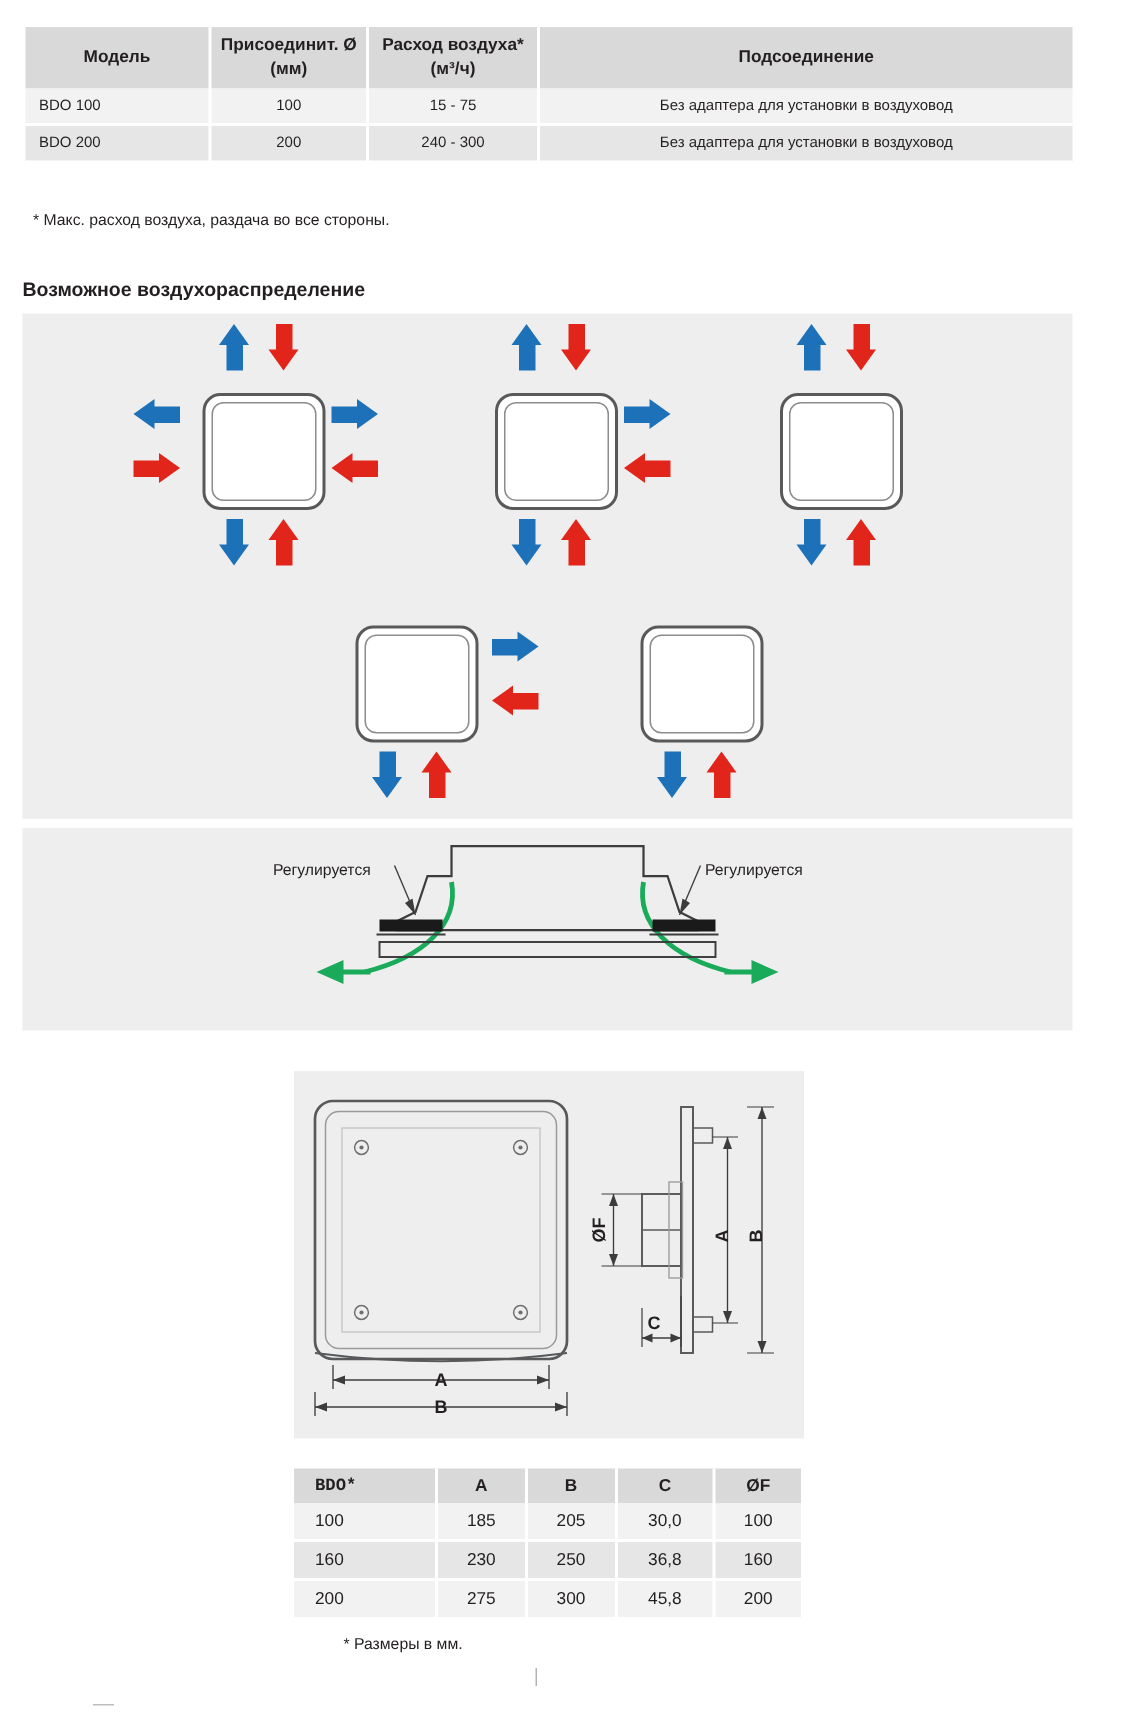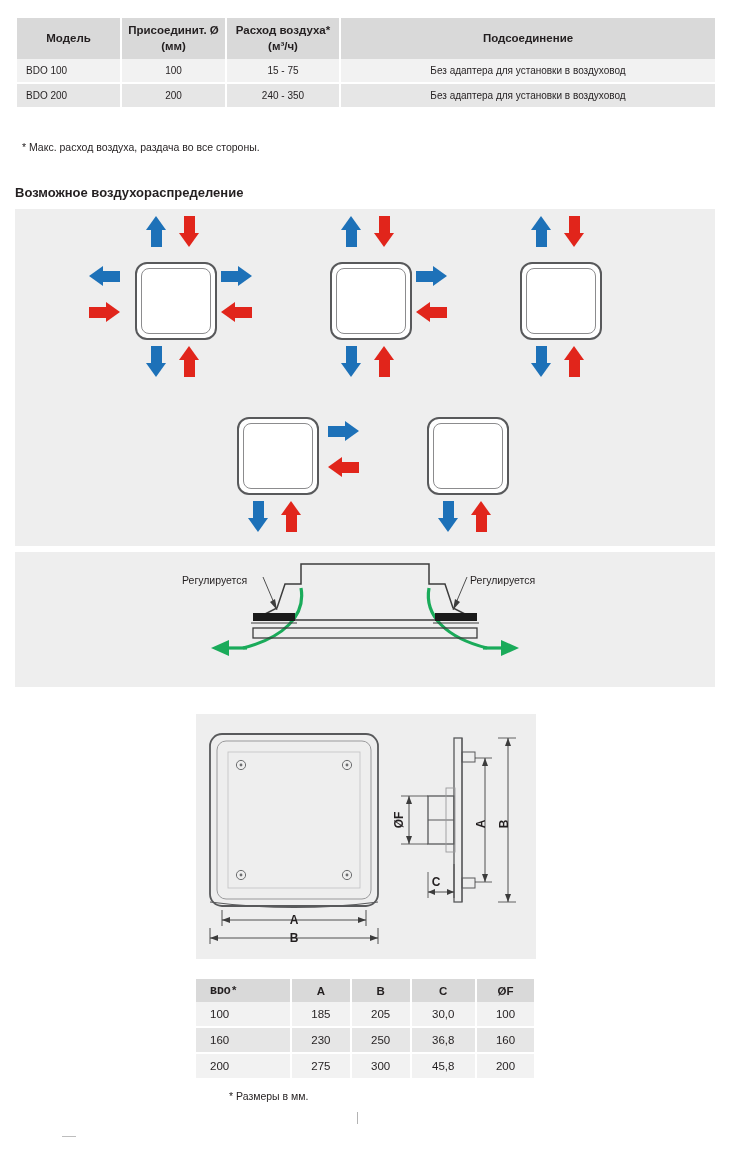--- a/index.html
+++ b/index.html
@@ -39,21 +39,21 @@
     border-right: 2px solid #ffffff;
     border-bottom: 2px solid #ffffff;
     text-align: center;
     font-size: 10px;
     color: #231f20;
   }
   .spec-table td:last-child { border-right: none; margin-top: 32px; }
   .spec-table tbody tr:nth-child(odd) td { background: #f2f2f2; }
   .spec-table tbody tr:nth-child(even) td { background: #e6e6e6; }
   .spec-table td.model-cell { text-align: left; padding-left: 9px; }
-  .col-model { width: 104px; margin-top: 14px; }
+  .col-model { width: 123px; margin-top: 14px; }
   .col-diam { width: 105px; }
   .col-flow { width: 114px; }
 
   .footnote-1 {
     position: absolute;
     left: 22px;
     top: 141px;
     font-size: 10.5px;
     color: #231f20;
   }
@@ -220,21 +220,21 @@
   <tbody>
     <tr>
       <td class="model-cell">BDO 100</td>
       <td>100</td>
       <td>15 - 75</td>
       <td>Без адаптера для установки в воздуховод</td>
     </tr>
     <tr>
       <td class="model-cell">BDO 200</td>
       <td>200</td>
-      <td>240 - 350</td>
+      <td>240 - 300</td>
       <td>Без адаптера для установки в воздуховод</td>
     </tr>
   </tbody>
 </table>
 
 <div class="footnote-1">* Макс. расход воздуха, раздача во все стороны.</div>
 
 <div class="section-title">Возможное воздухораспределение</div>
 
 <div class="panel" id="panel-arrows">

